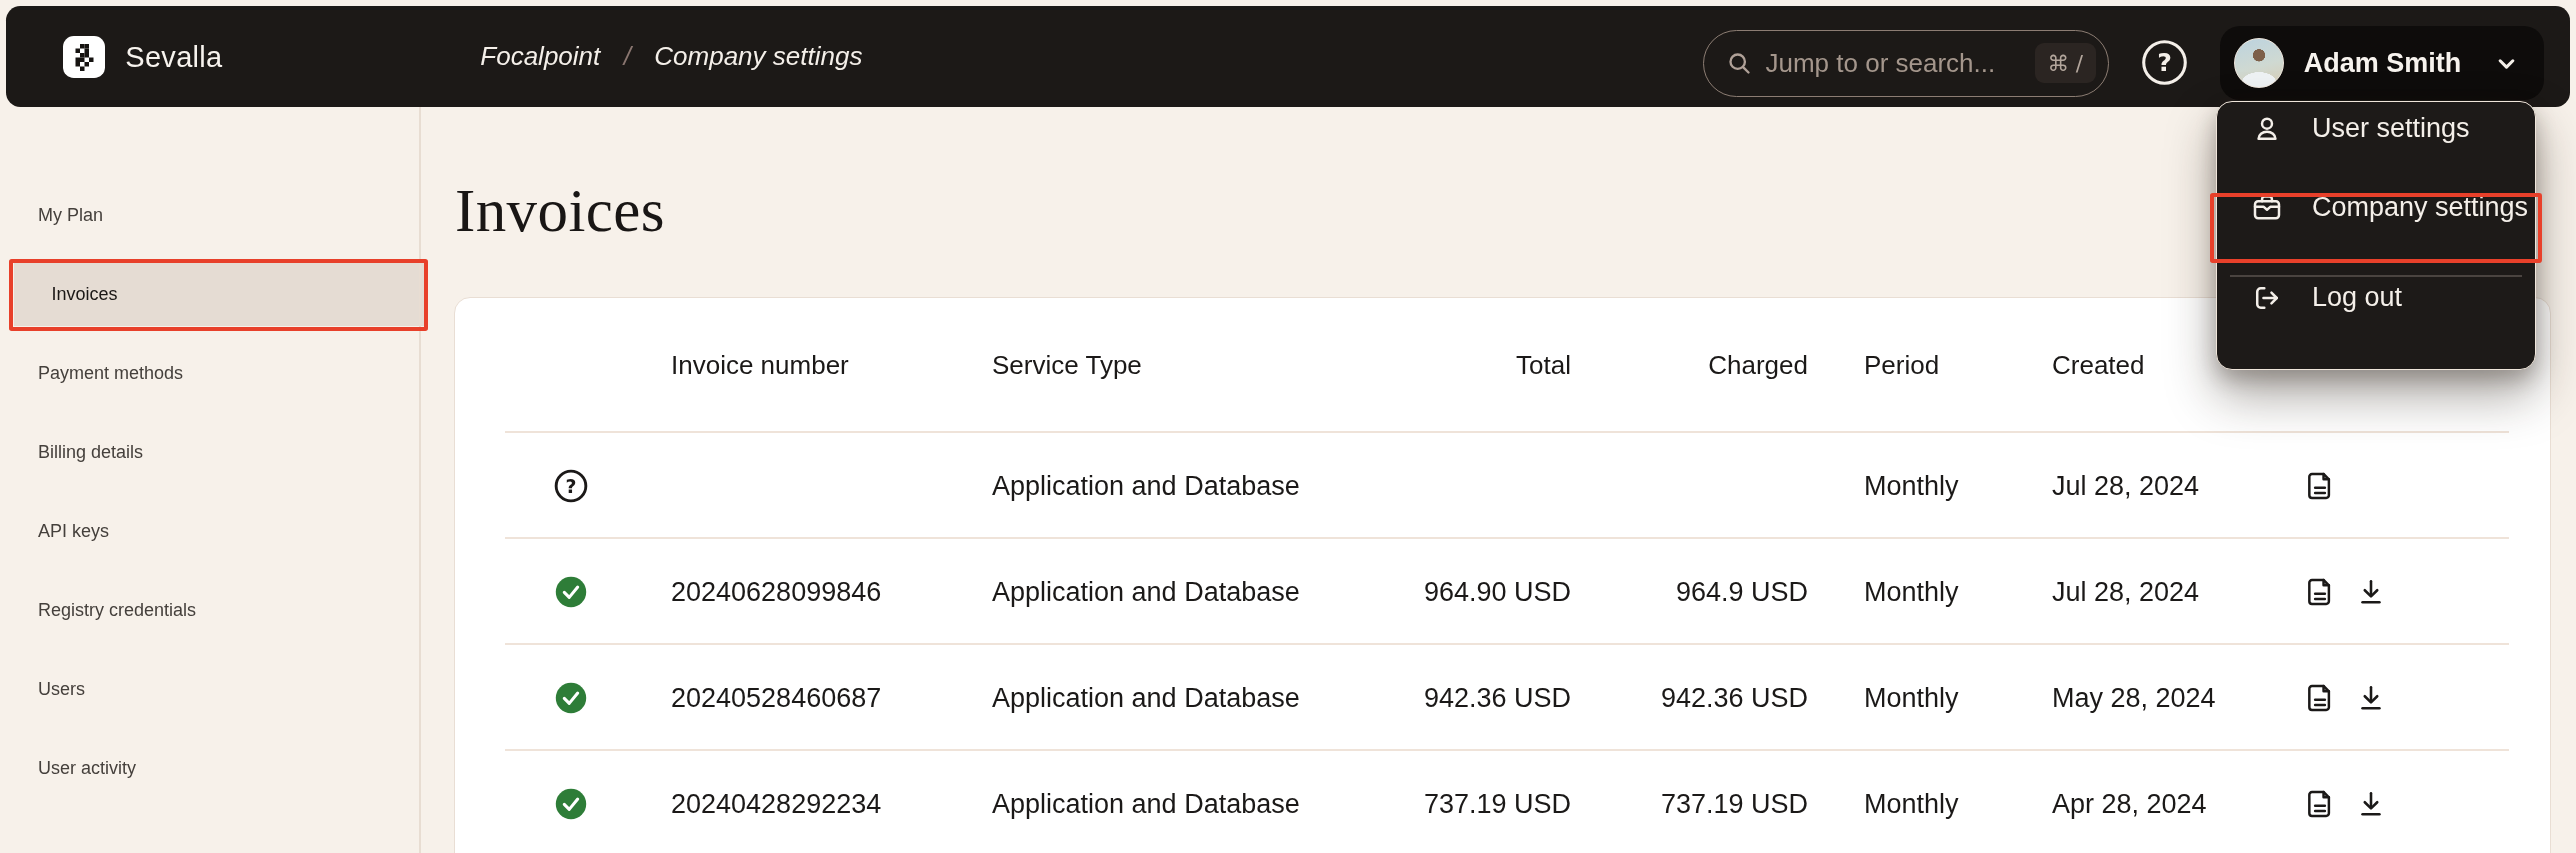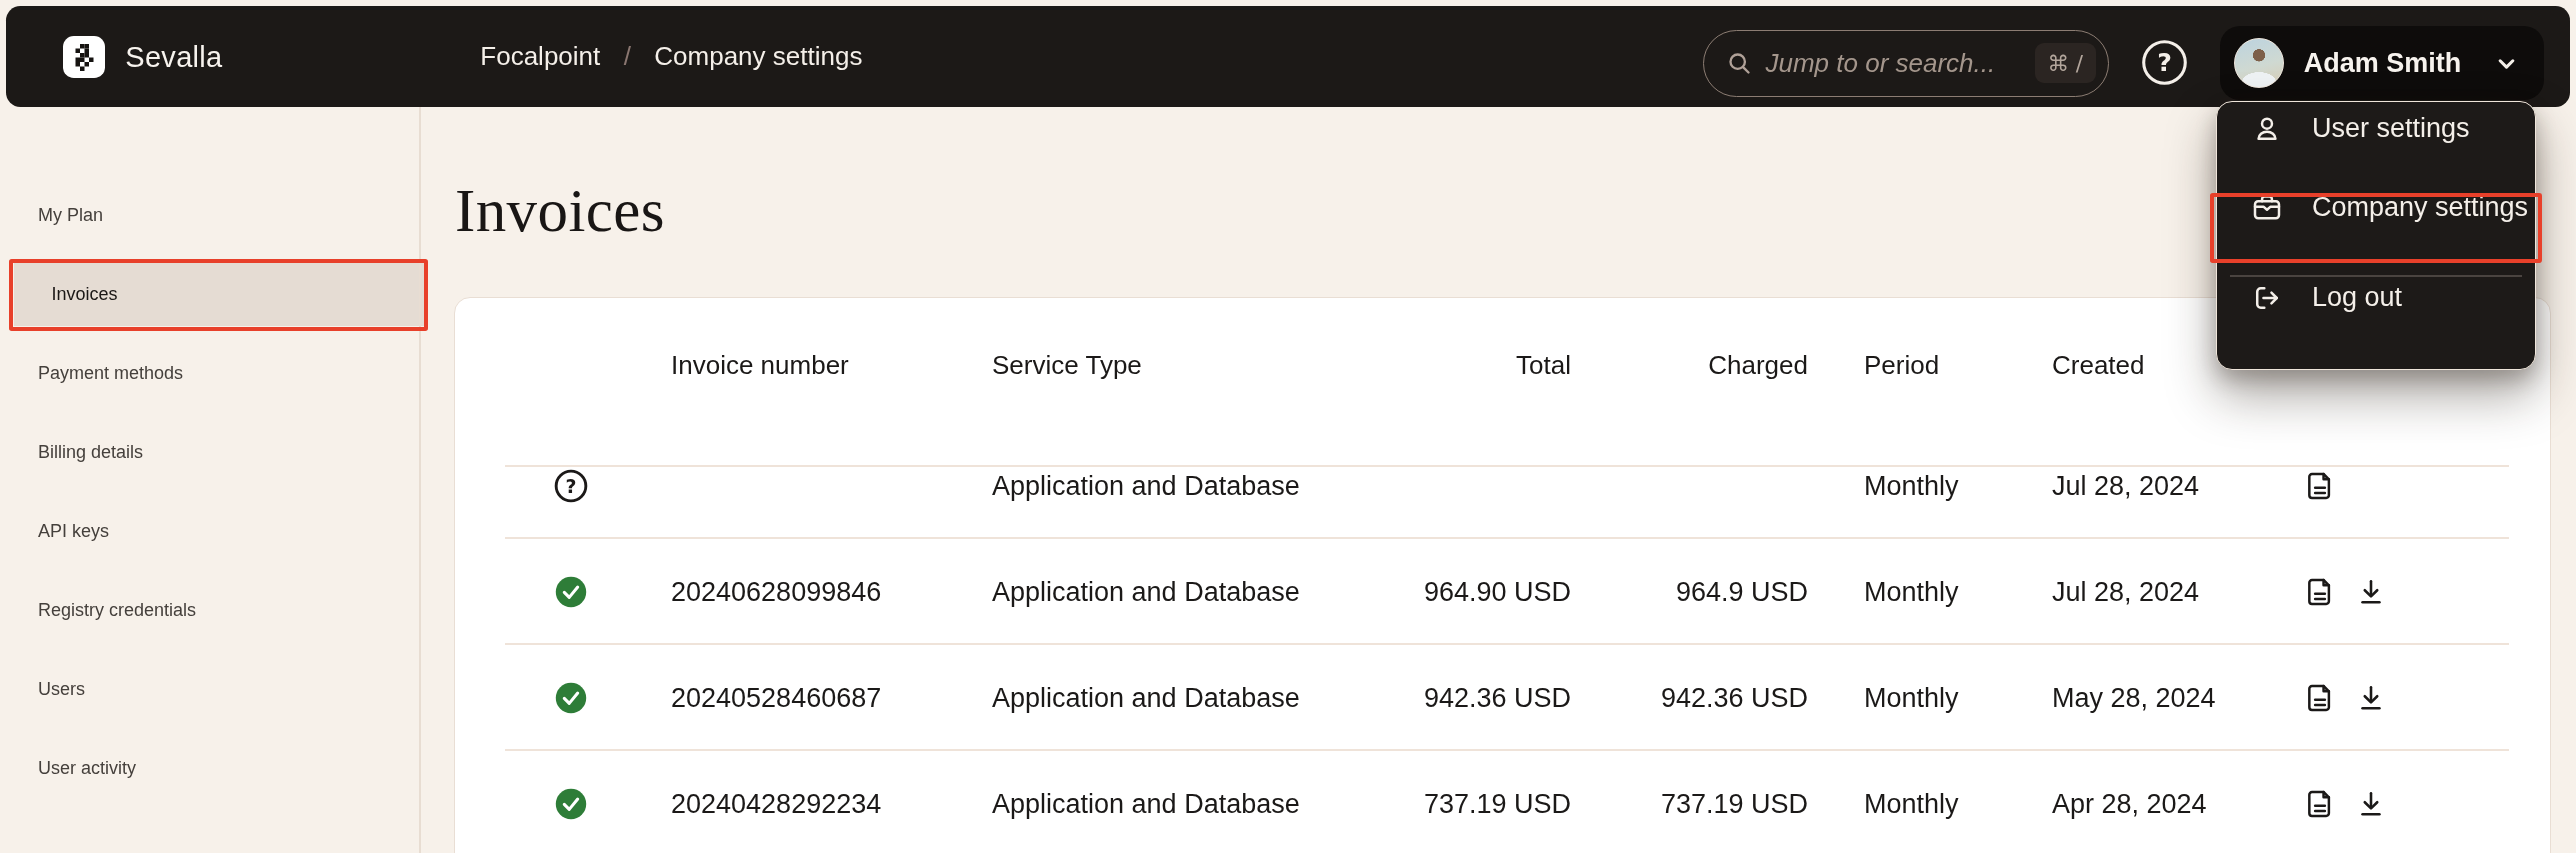--- a/index.html
+++ b/index.html
@@ -18,32 +18,32 @@
     position:absolute; left:6.3px; top:6.3px; right:6.3px; height:101px;
     background:#1c1917; border-radius:14.4px;
   }
   .brand { position:absolute; left:57px; top:30px; display:flex; align-items:center; gap:20px; }
   .brand-logo {
     width:42px; height:42px; background:#ffffff; border-radius:10.8px;
     display:flex; align-items:center; justify-content:center;
   }
   .brand-name { color:#f7f3ee; font-size:29px; font-weight:400; letter-spacing:0.3px; }
 
-  .breadcrumb { position:absolute; left:474px; top:0; height:101px; display:flex; align-items:center; gap:23.4px; font-size:26px; font-weight:500; }
+  .breadcrumb { position:absolute; left:474px; top:0; height:101px; display:flex; align-items:center; gap:23.4px; font-size:26px; font-weight:500;font-style:italic; }
   .crumb { color:#f4efe9; }
   .crumb-sep { color:#8a7670; font-weight:400; }
 
   .searchbox {
     position:absolute; left:1697px; top:23.4px; width:406px; height:67px;
     border:1.8px solid #8c7d73; border-radius:34px;
     display:flex; align-items:center; padding:0 12.6px 0 21.6px; gap:12.6px;
   }
   .searchbox input {
     flex:1; background:transparent; border:none; outline:none;
-    color:#a3a3a3; font-size:26px; font-family:"Liberation Sans", sans-serif; min-width:0;font-style:italic;
+    color:#a3a3a3; font-size:26px; font-family:"Liberation Sans", sans-serif; min-width:0;
   }
   .searchbox input::placeholder { color:#a4968c; }
   .kbd-badge {
     background:#2b2522; color:#b3a69c; border-radius:9px;
     height:40px; padding:0 12.6px; display:flex; align-items:center;
     font-size:21.6px; font-family:"DejaVu Sans", sans-serif; white-space:nowrap;
   }
   .help-btn { position:absolute; left:2135px; top:33px; width:47px; height:47px; background:transparent; border:none; cursor:pointer; }
 
   .user-btn {
@@ -89,21 +89,21 @@
   
   .page-title {
     position:absolute; left:455px; top:176px;
     font-family:"Liberation Serif", serif; font-size:61px; font-weight:500;
     color:#191615; letter-spacing:0.4px;
   }
   .card {
     position:absolute; left:454px; top:297px; width:2097px; height:611px;
     background:#ffffff; border:1.8px solid #e9ded4; border-radius:16px;
   }
-  .thead { position:absolute; left:0; top:0; width:100%; height:169px; }
+  .thead { position:absolute; left:0; top:0; width:100%; height:135px; }
   .thead .divider { position:absolute; left:50px; right:41px; bottom:0; height:1.8px; background:#efe3d9; }
   .th { position:absolute; top:0; height:135px; display:flex; align-items:center; font-size:26px; font-weight:500; color:#1b1918; }
 
   .trow { position:absolute; left:0; width:100%; height:106px; }
   .trow .divider { position:absolute; left:50px; right:41px; bottom:0; height:1.8px; background:#efe3d9; }
   .td { position:absolute; top:0; height:106px; display:flex; align-items:center; font-size:27px; color:#1b1918; }
 
   .col-status  { left:91px; width:50px; justify-content:center; }
   .col-invoice { left:216px; }
   .col-service { left:537px; }

